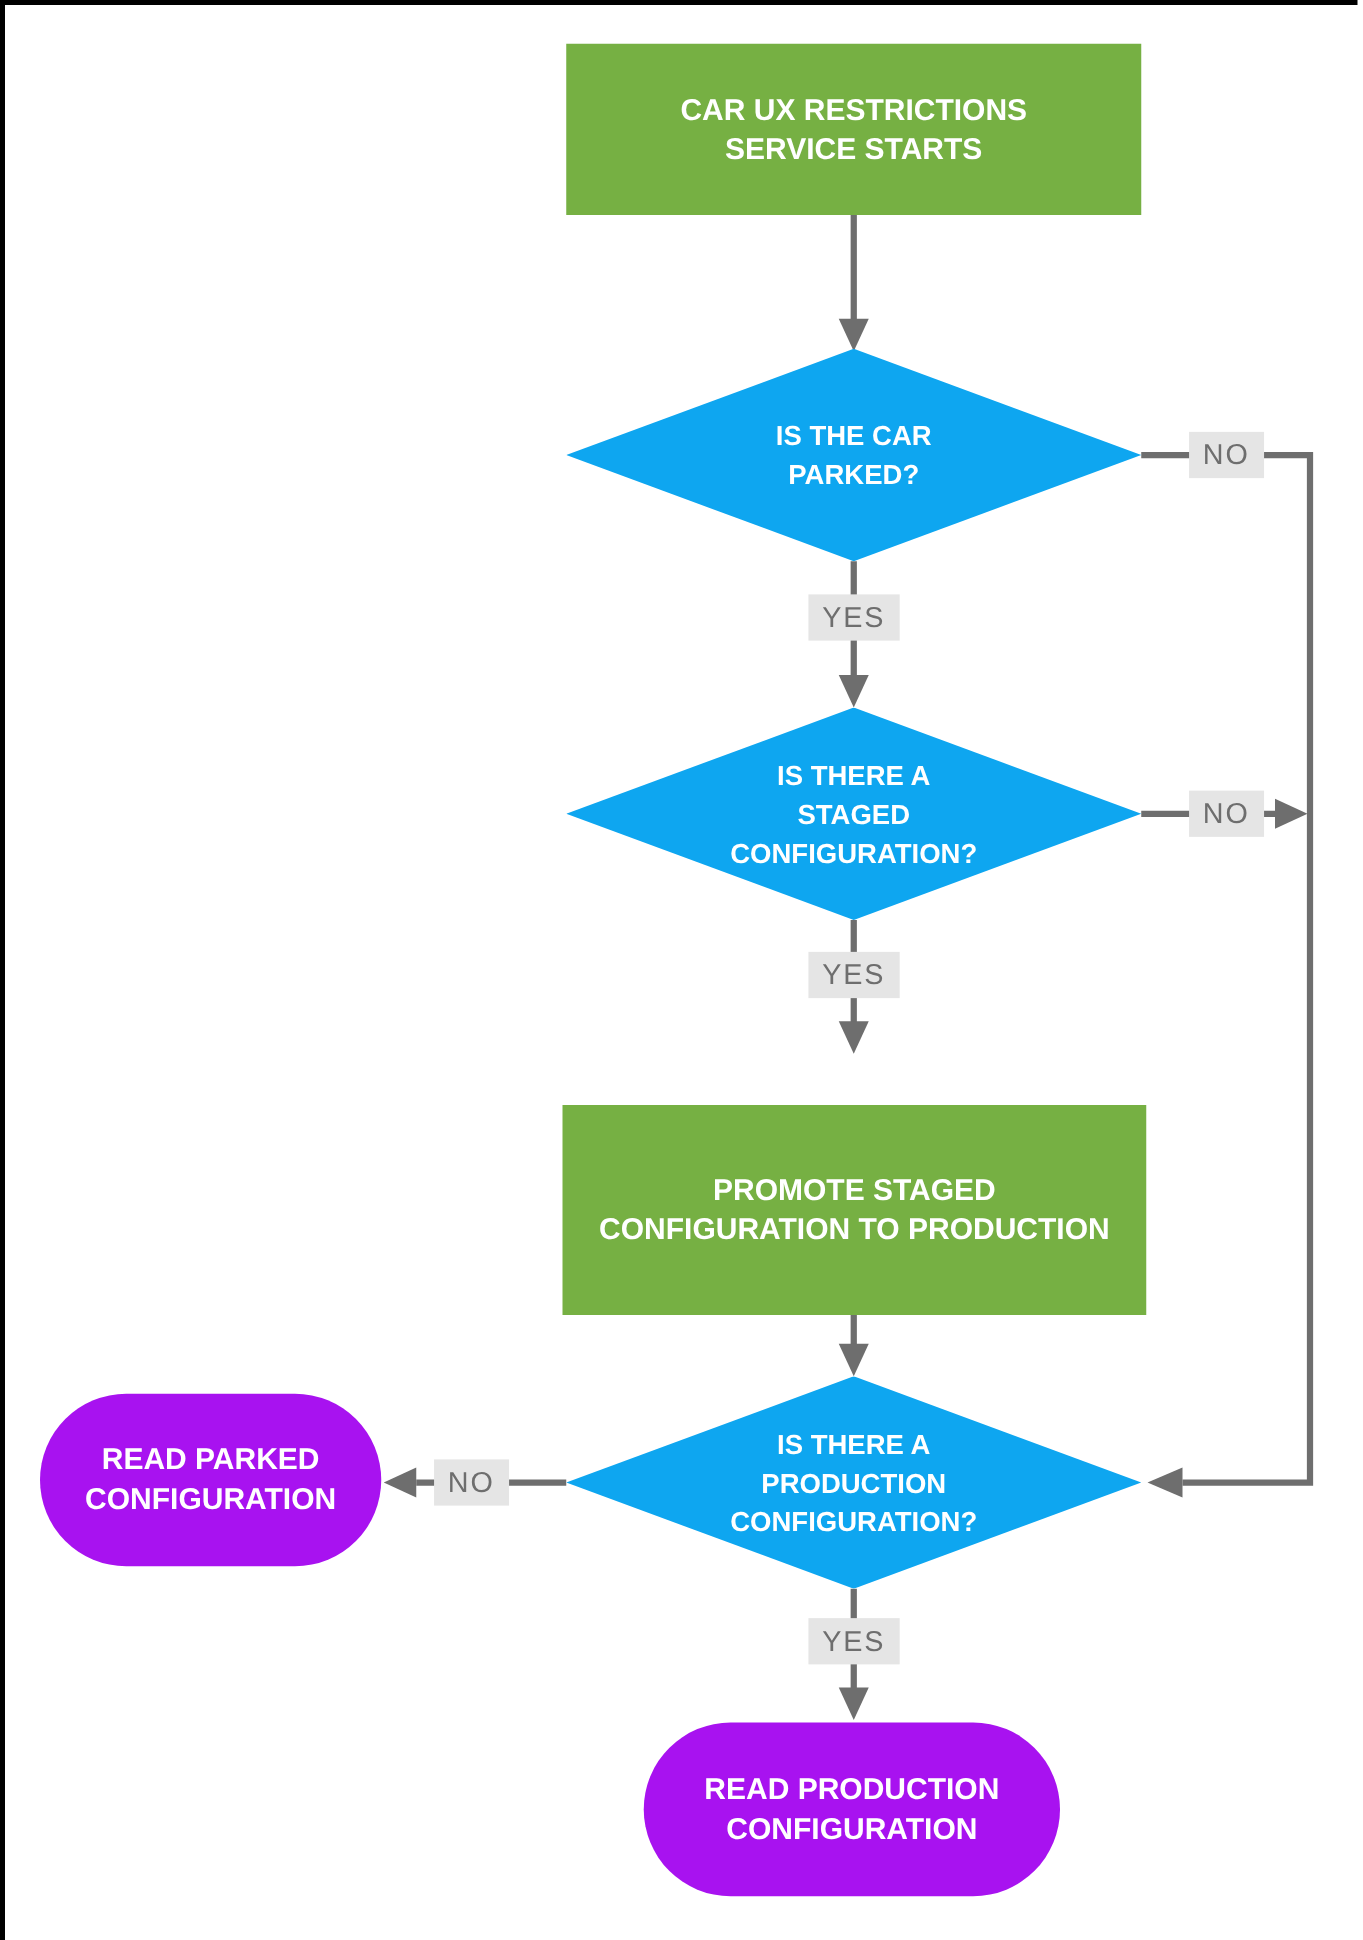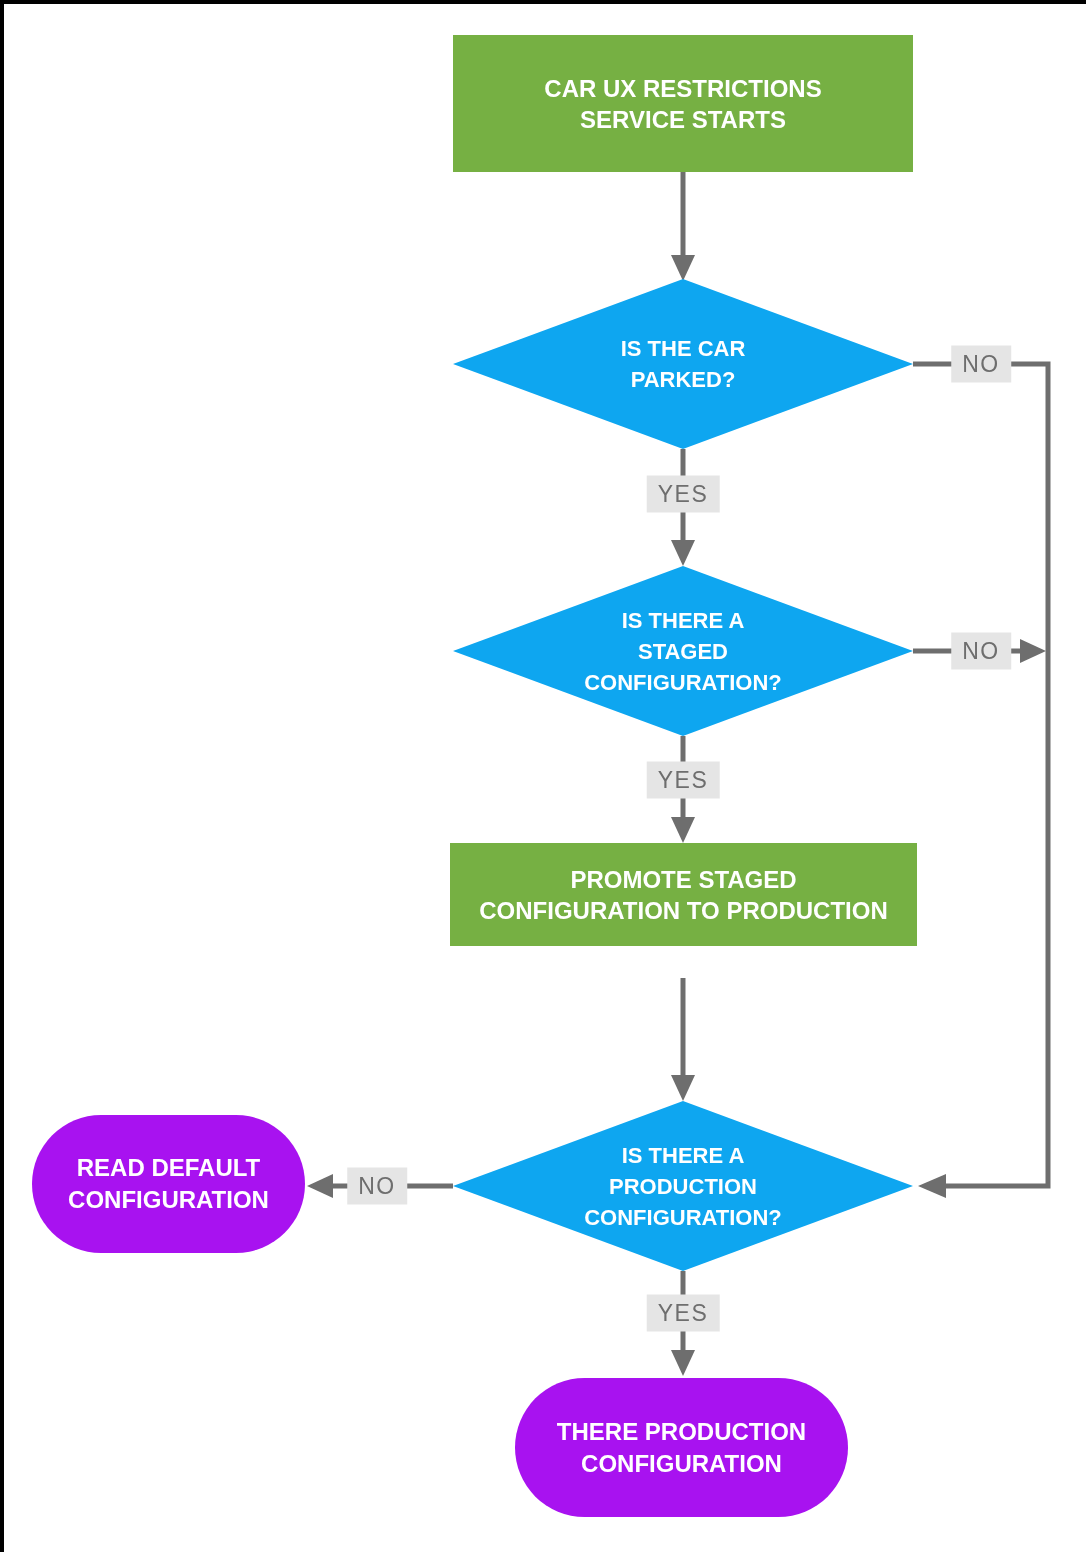--- a/index.html
+++ b/index.html
@@ -98,38 +98,38 @@
     <span class="label">CAR UX RESTRICTIONS
 SERVICE STARTS</span>
   </div>
 
   <div class="node decision" style="left:453px;top:566px;width:460px;height:170px">
     <span class="label">IS THERE A
 STAGED
 CONFIGURATION?</span>
   </div>
 
-  <div class="node process" style="left:450px;top:843px;width:467px;height:103px">
+  <div class="node process" style="left:450px;top:884px;width:467px;height:168px">
     <span class="label">PROMOTE STAGED
 CONFIGURATION TO PRODUCTION</span>
   </div>
 
   <div class="node decision" style="left:453px;top:1101px;width:460px;height:170px">
     <span class="label">IS THERE A
 PRODUCTION
 CONFIGURATION?</span>
   </div>
 
   <div class="node terminal" style="left:32px;top:1115px;width:273px;height:138px">
-    <span class="label">READ DEFAULT
+    <span class="label">READ PARKED
 CONFIGURATION</span>
   </div>
 
   <div class="node terminal" style="left:515px;top:1378px;width:333px;height:139px">
-    <span class="label">THERE PRODUCTION
+    <span class="label">READ PRODUCTION
 CONFIGURATION</span>
   </div>
 
   <div class="edge-label" style="left:981px;top:364px">NO</div>
   <div class="edge-label" style="left:683px;top:494px">YES</div>
   <div class="edge-label" style="left:981px;top:651px">NO</div>
   <div class="edge-label" style="left:683px;top:780px">YES</div>
   <div class="edge-label" style="left:377px;top:1186px">NO</div>
   <div class="edge-label" style="left:683px;top:1313px">YES</div>
 

